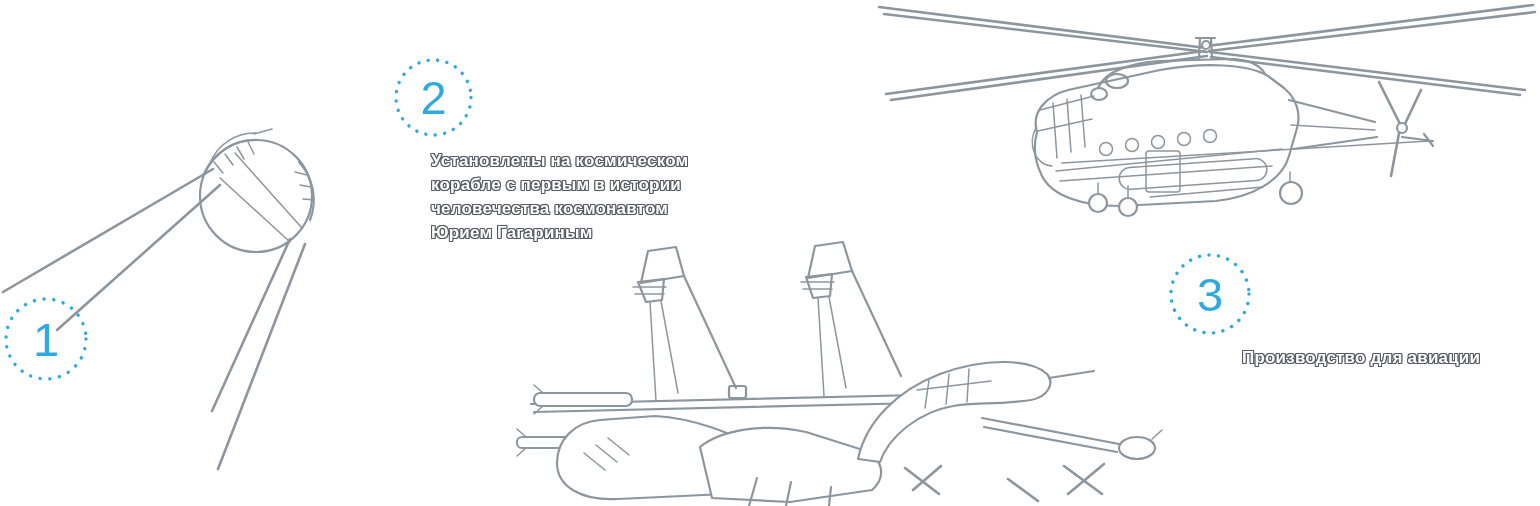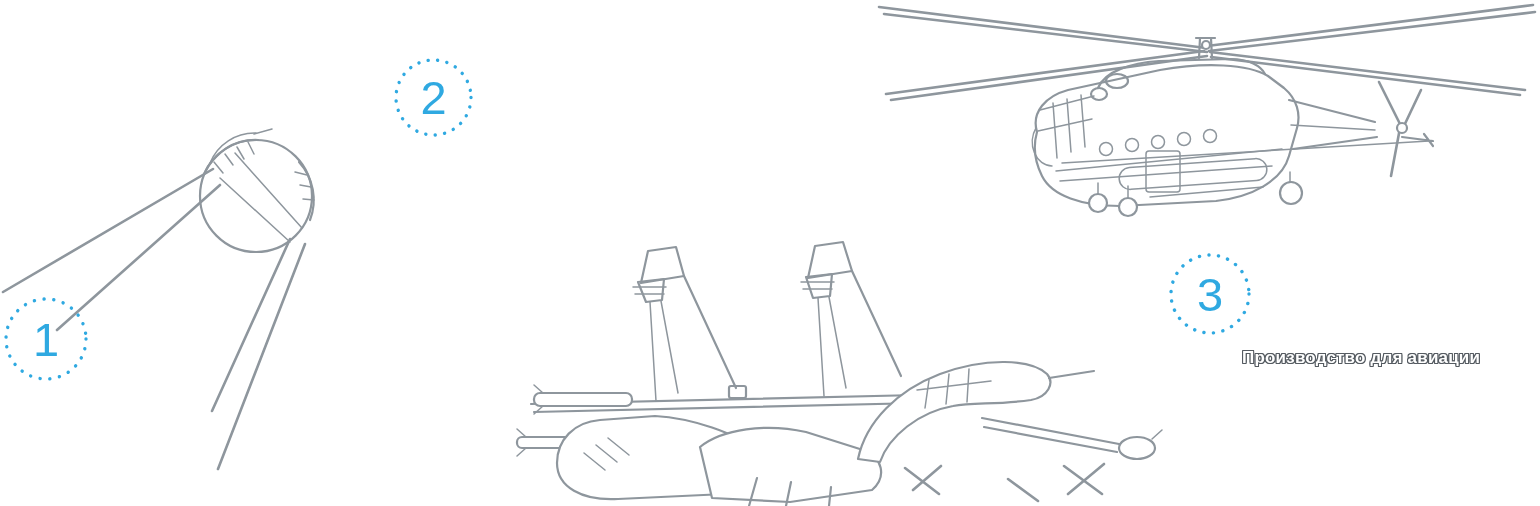--- a/index.html
+++ b/index.html
@@ -139,15 +139,19 @@
     <span class="digit">2</span>
   </div>
 
   <div class="marker m3">
     <svg viewBox="0 0 82 82">
       <circle cx="41" cy="41" r="39" fill="none" stroke="var(--accent,#2fa9e1)" stroke-width="3.4" stroke-linecap="round" stroke-dasharray="0.1 9.5"></circle>
     </svg>
     <span class="digit">3</span>
   </div>
 
+  <div class="caption c2">Установлены на космическом
+корабле с первым в истории
+человечества космонавтом
+Юрием Гагариным</div>
   <div class="caption c3">Производство для авиации</div>
 
 </div>
 
 </body></html>

